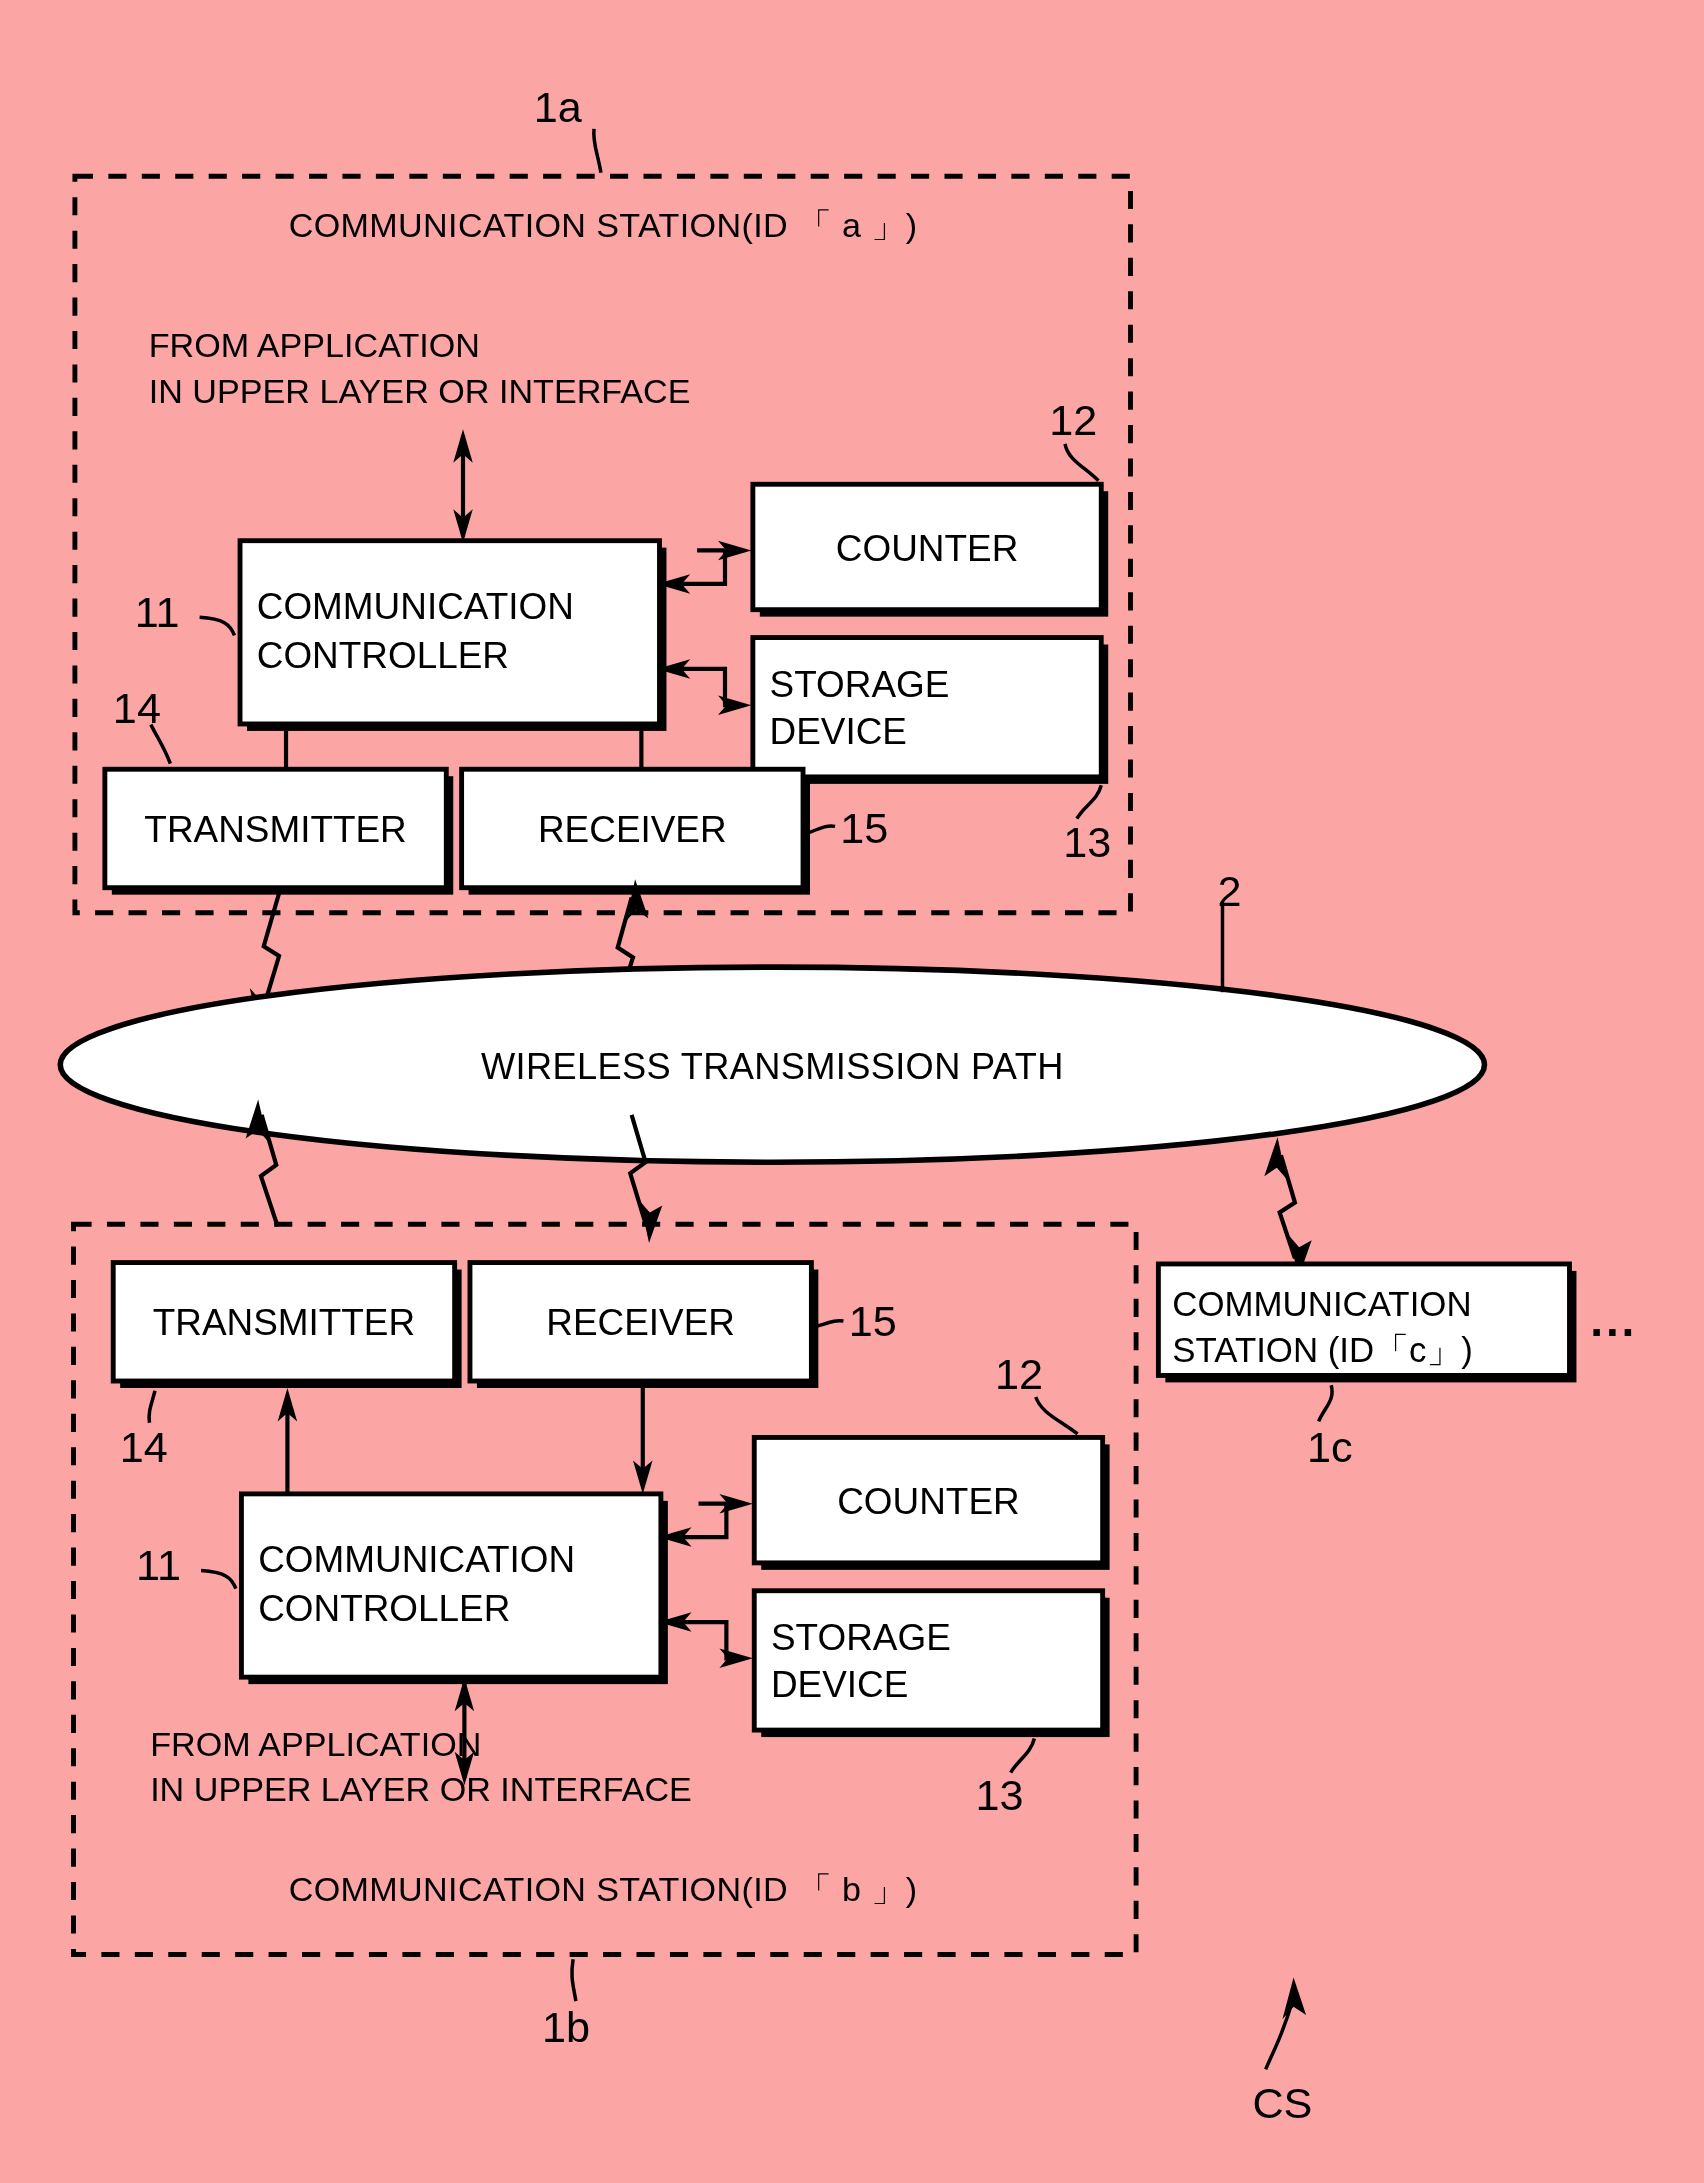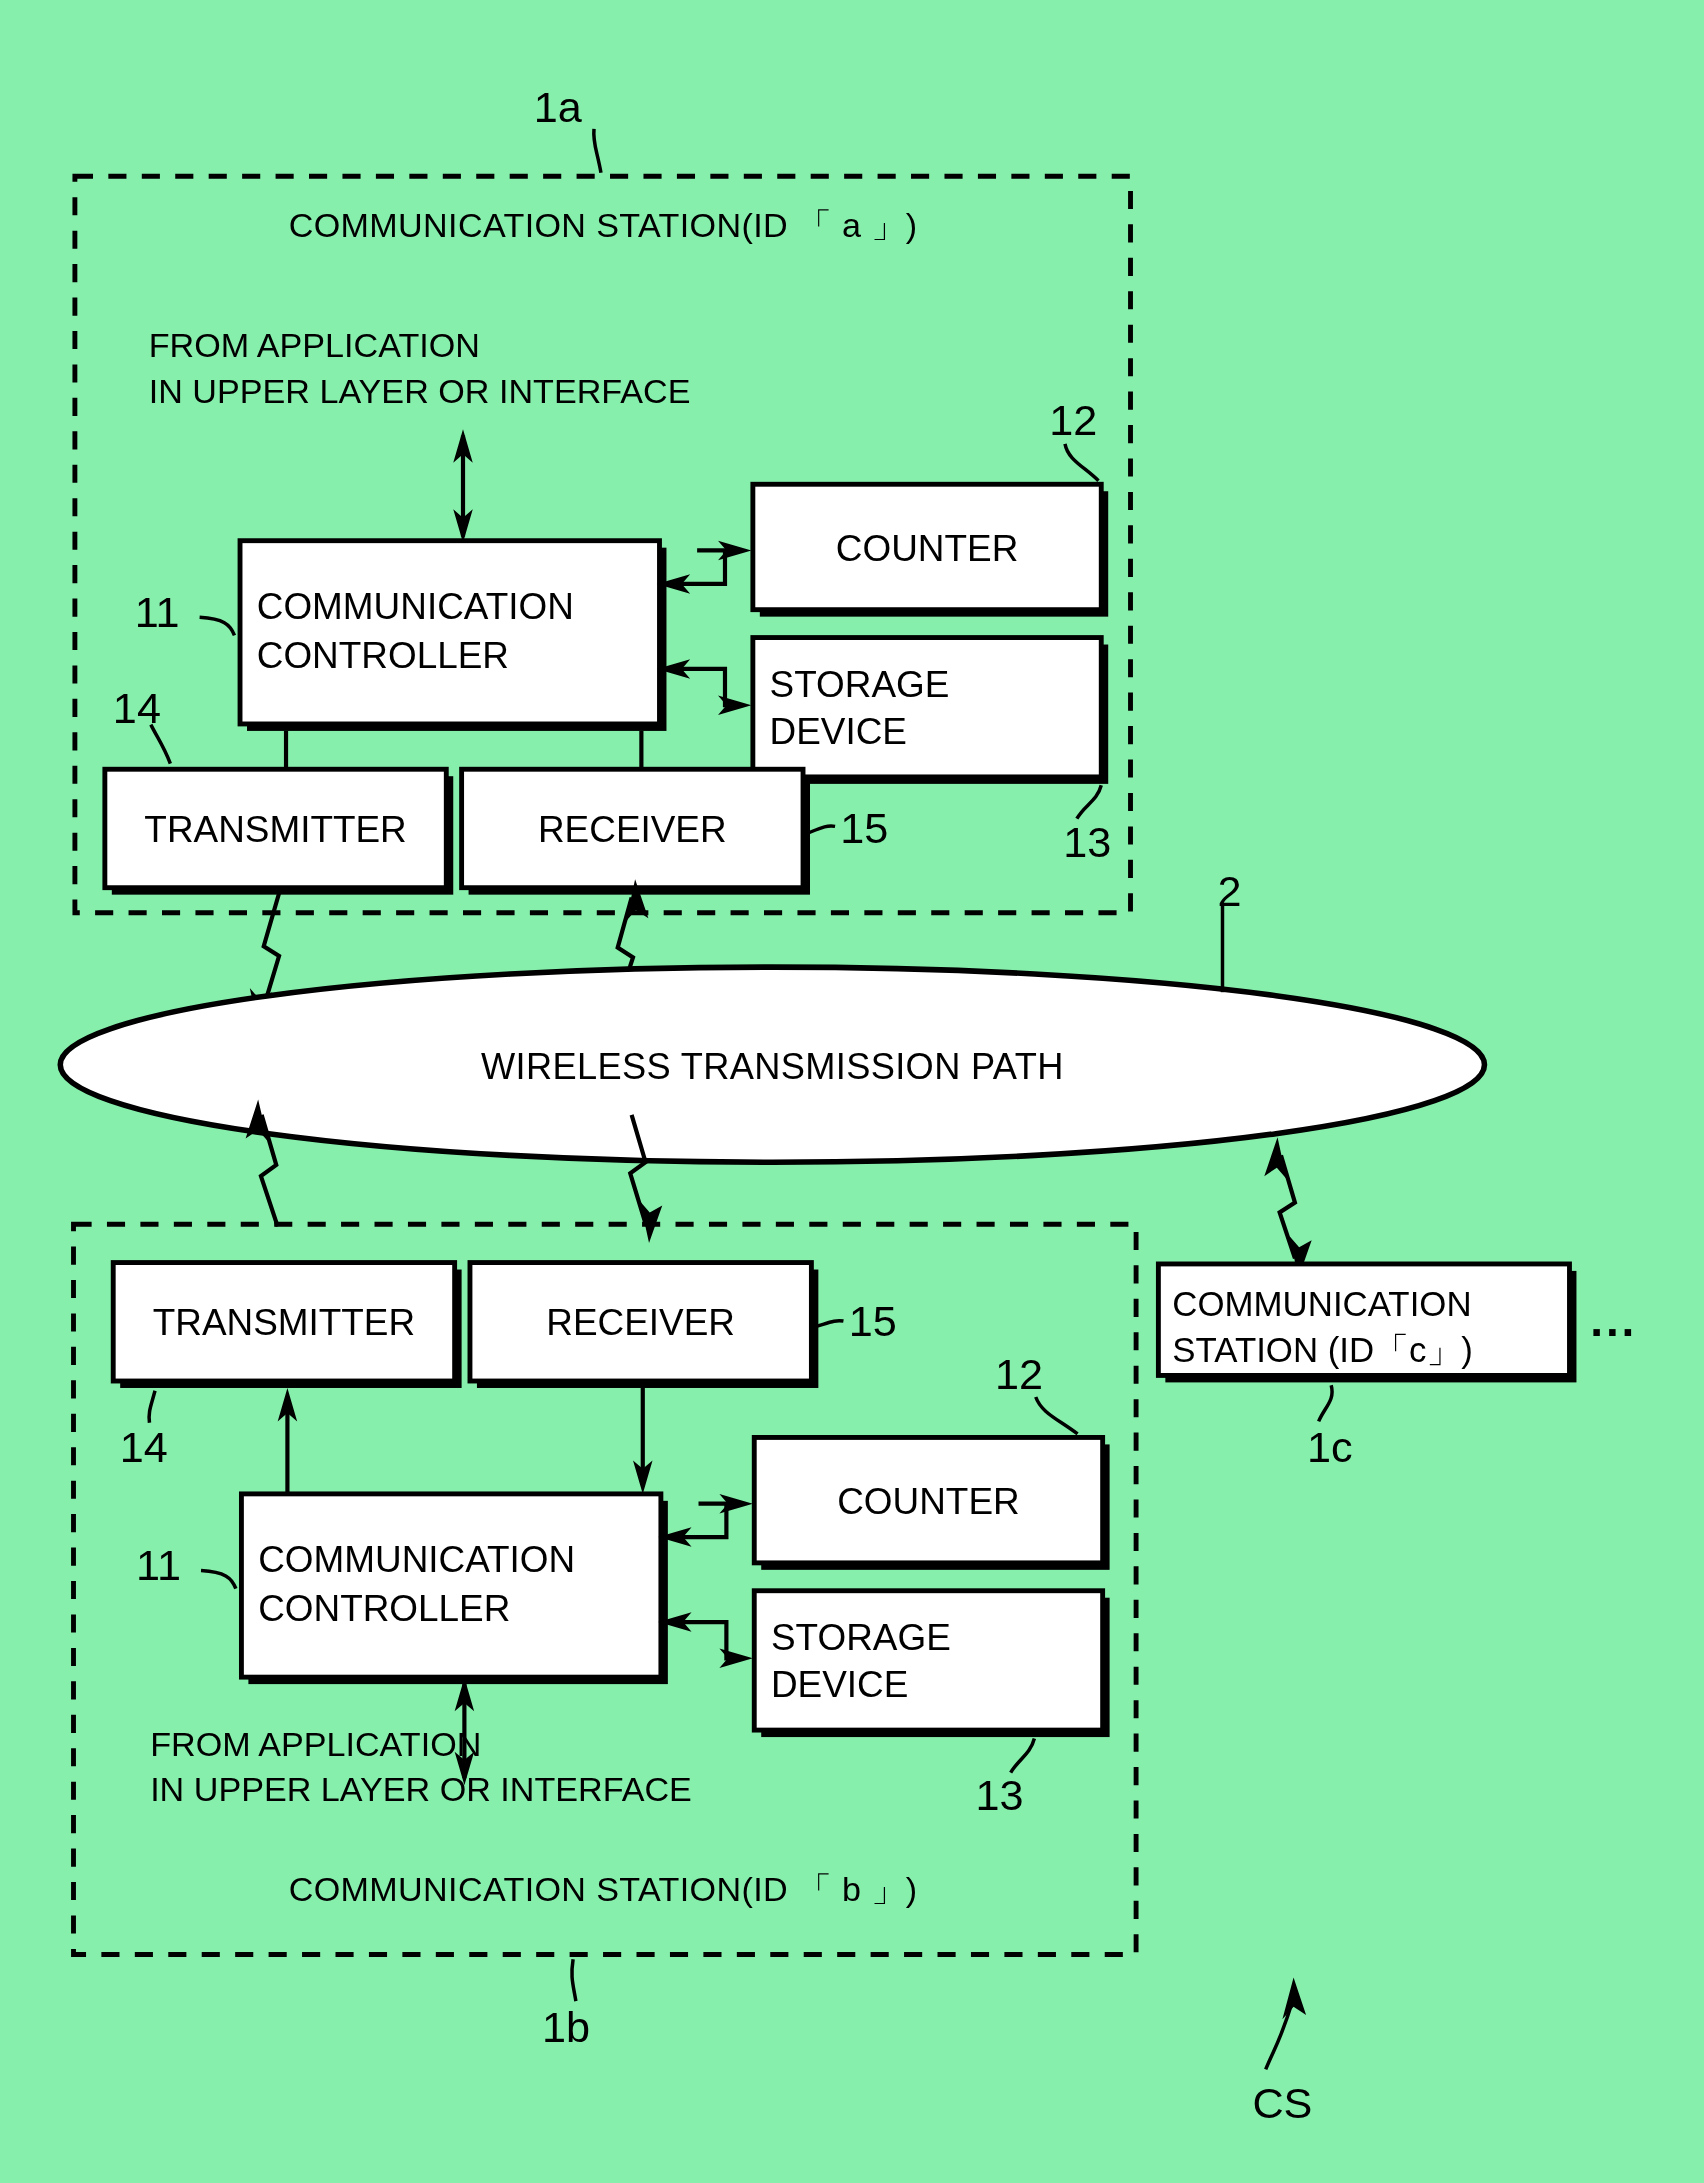--- a/index.html
+++ b/index.html
@@ -7,21 +7,21 @@
     padding: 0;
     background: #ffffff;
   }
   body {
     font-family: "Liberation Sans", sans-serif;
   }
   #figure-root {
     position: relative;
     width: 1705px;
     height: 2183px;
-    background: #86efac;
+    background: #fca5a5;
     overflow: hidden;
   }
   svg.fig {
     position: absolute;
     left: 0;
     top: 0;
     width: 1705px;
     height: 2183px;
     display: block;
   }

